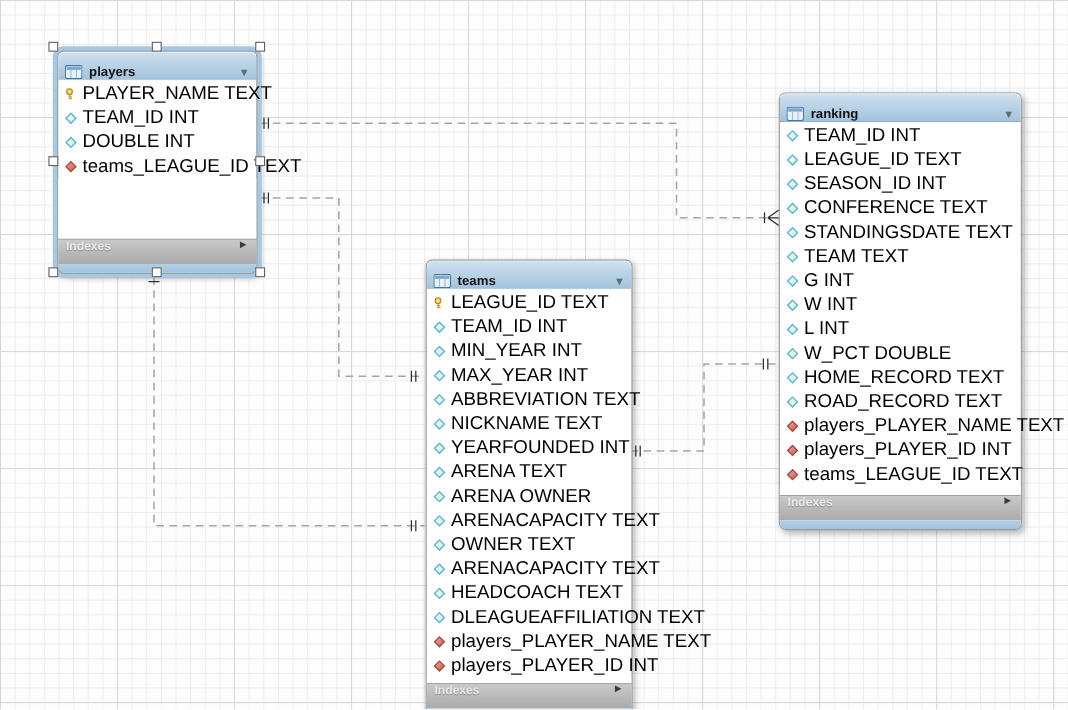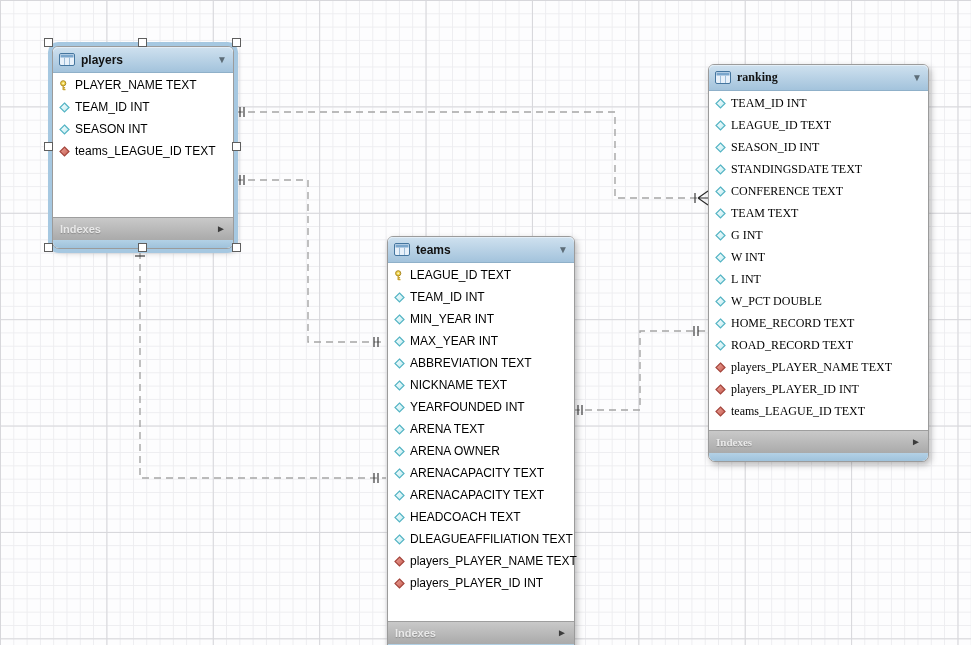--- a/index.html
+++ b/index.html
@@ -15,35 +15,35 @@
     background-size:106.4px 106.4px,106.4px 106.4px,13.3px 13.3px,13.3px 13.3px;
   }
   #connectors{position:absolute;left:0;top:0;z-index:1;}
   .db-table{
     position:absolute;z-index:2;display:flex;flex-direction:column;
     background:#ffffff;border:1px solid #9b9b9b;border-radius:6px 6px 7px 7px;
     box-shadow:2px 3px 6px rgba(60,60,60,.35);
   }
   .db-table.selected{box-shadow:0 0 0 4px #a6c8e1,2px 3px 6px rgba(60,60,60,.35);}
   .tbl-header{
-    height:25px;flex:0 0 25px;display:flex;align-items:center;gap:6px;
+    height:25px;flex:0 0 25px;display:flex;align-items:flex-end;gap:6px;
     padding:0 6px;background:linear-gradient(#cfe1ef,#a3c3dc);
     border-bottom:1px solid #8fb0c9;border-radius:5px 5px 0 0;
     box-shadow:inset 0 1px 0 #e3eef7;
   }
   .tbl-title{font-size:12px;font-weight:bold;color:#111;}
   .collapse-arrow{margin-left:auto;font-size:10px;color:#5d6d78;line-height:1;}
   .collapse-arrow::before{content:"▼";}
   .rows{flex:0 0 auto;padding-top:1px;}
   .row{height:22px;display:flex;align-items:center;gap:5px;padding-left:6px;}
-  .col-label{font-size:12px;color:#000;white-space:nowrap;}
+  .col-label{font-size:17px;color:#000;white-space:nowrap;}
   .col-icon{flex:0 0 11px;}
   .spacer{flex:1 1 auto;background:#fff;}
   .tbl-footer{
-    height:22px;flex:0 0 22px;display:flex;align-items:center;
+    height:22px;flex:0 0 22px;display:flex;align-items:flex-start;
     padding:0 7px;background:linear-gradient(#c9c9c9,#aaaaaa);
     border-top:1px solid #9e9e9e;
   }
   .footer-label{font-size:11px;font-weight:bold;color:#e9e9e9;text-shadow:0 1px 1px #8c8c8c;}
   .expand-arrow{margin-left:auto;font-size:10px;color:#3c3c3c;line-height:1;}
   .expand-arrow::before{content:"►";}
   .tbl-strip{height:8px;flex:0 0 8px;background:linear-gradient(#b3d1e6,#9fc2db);border-radius:0 0 6px 6px;}
   .handle{
     position:absolute;z-index:3;width:9px;height:9px;
     background:#fff;border:1px solid #5f5f5f;box-sizing:border-box;
@@ -124,21 +124,21 @@
         <div class="row">
           <svg class="col-icon" width="11" height="11" viewBox="0 0 11 11">
             <use href="#i-col" xlink:href="#i-col"></use>
           </svg>
           <span class="col-label">TEAM_ID INT</span>
         </div>
         <div class="row">
           <svg class="col-icon" width="11" height="11" viewBox="0 0 11 11">
             <use href="#i-col" xlink:href="#i-col"></use>
           </svg>
-          <span class="col-label">SEASON INT</span>
+          <span class="col-label">DOUBLE INT</span>
         </div>
         <div class="row">
           <svg class="col-icon" width="11" height="11" viewBox="0 0 11 11">
             <use href="#i-fk" xlink:href="#i-fk"></use>
           </svg>
           <span class="col-label">teams_LEAGUE_ID TEXT</span>
         </div>
       </div>
     <div class="spacer"></div>
     <div class="tbl-footer">
@@ -214,20 +214,26 @@
         <div class="row">
           <svg class="col-icon" width="11" height="11" viewBox="0 0 11 11">
             <use href="#i-col" xlink:href="#i-col"></use>
           </svg>
           <span class="col-label">ARENACAPACITY TEXT</span>
         </div>
         <div class="row">
           <svg class="col-icon" width="11" height="11" viewBox="0 0 11 11">
             <use href="#i-col" xlink:href="#i-col"></use>
           </svg>
+          <span class="col-label">OWNER TEXT</span>
+        </div>
+        <div class="row">
+          <svg class="col-icon" width="11" height="11" viewBox="0 0 11 11">
+            <use href="#i-col" xlink:href="#i-col"></use>
+          </svg>
           <span class="col-label">ARENACAPACITY TEXT</span>
         </div>
         <div class="row">
           <svg class="col-icon" width="11" height="11" viewBox="0 0 11 11">
             <use href="#i-col" xlink:href="#i-col"></use>
           </svg>
           <span class="col-label">HEADCOACH TEXT</span>
         </div>
         <div class="row">
           <svg class="col-icon" width="11" height="11" viewBox="0 0 11 11">
@@ -249,21 +255,21 @@
         </div>
       </div>
     <div class="spacer"></div>
     <div class="tbl-footer">
       <span class="footer-label">Indexes</span>
       <span class="expand-arrow"></span>
     </div>
     <div class="tbl-strip"></div>
   </div>
 
-  <div class="db-table" style="left:708px;top:64px;width:219px;height:396px;font-family:Liberation Serif, serif;">
+  <div class="db-table" style="left:708px;top:84px;width:219px;height:396px;">
     <div class="tbl-header">
       <svg class="tbl-icon" width="16" height="13" viewBox="0 0 16 13">
           <use href="#i-table" xlink:href="#i-table"></use>
         </svg>
       <span class="tbl-title">ranking</span>
       <span class="collapse-arrow"></span>
     </div>
     <div class="rows">
         <div class="row">
           <svg class="col-icon" width="11" height="11" viewBox="0 0 11 11">
@@ -280,27 +286,27 @@
         <div class="row">
           <svg class="col-icon" width="11" height="11" viewBox="0 0 11 11">
             <use href="#i-col" xlink:href="#i-col"></use>
           </svg>
           <span class="col-label">SEASON_ID INT</span>
         </div>
         <div class="row">
           <svg class="col-icon" width="11" height="11" viewBox="0 0 11 11">
             <use href="#i-col" xlink:href="#i-col"></use>
           </svg>
+          <span class="col-label">CONFERENCE TEXT</span>
+        </div>
+        <div class="row">
+          <svg class="col-icon" width="11" height="11" viewBox="0 0 11 11">
+            <use href="#i-col" xlink:href="#i-col"></use>
+          </svg>
           <span class="col-label">STANDINGSDATE TEXT</span>
-        </div>
-        <div class="row">
-          <svg class="col-icon" width="11" height="11" viewBox="0 0 11 11">
-            <use href="#i-col" xlink:href="#i-col"></use>
-          </svg>
-          <span class="col-label">CONFERENCE TEXT</span>
         </div>
         <div class="row">
           <svg class="col-icon" width="11" height="11" viewBox="0 0 11 11">
             <use href="#i-col" xlink:href="#i-col"></use>
           </svg>
           <span class="col-label">TEAM TEXT</span>
         </div>
         <div class="row">
           <svg class="col-icon" width="11" height="11" viewBox="0 0 11 11">
             <use href="#i-col" xlink:href="#i-col"></use>

